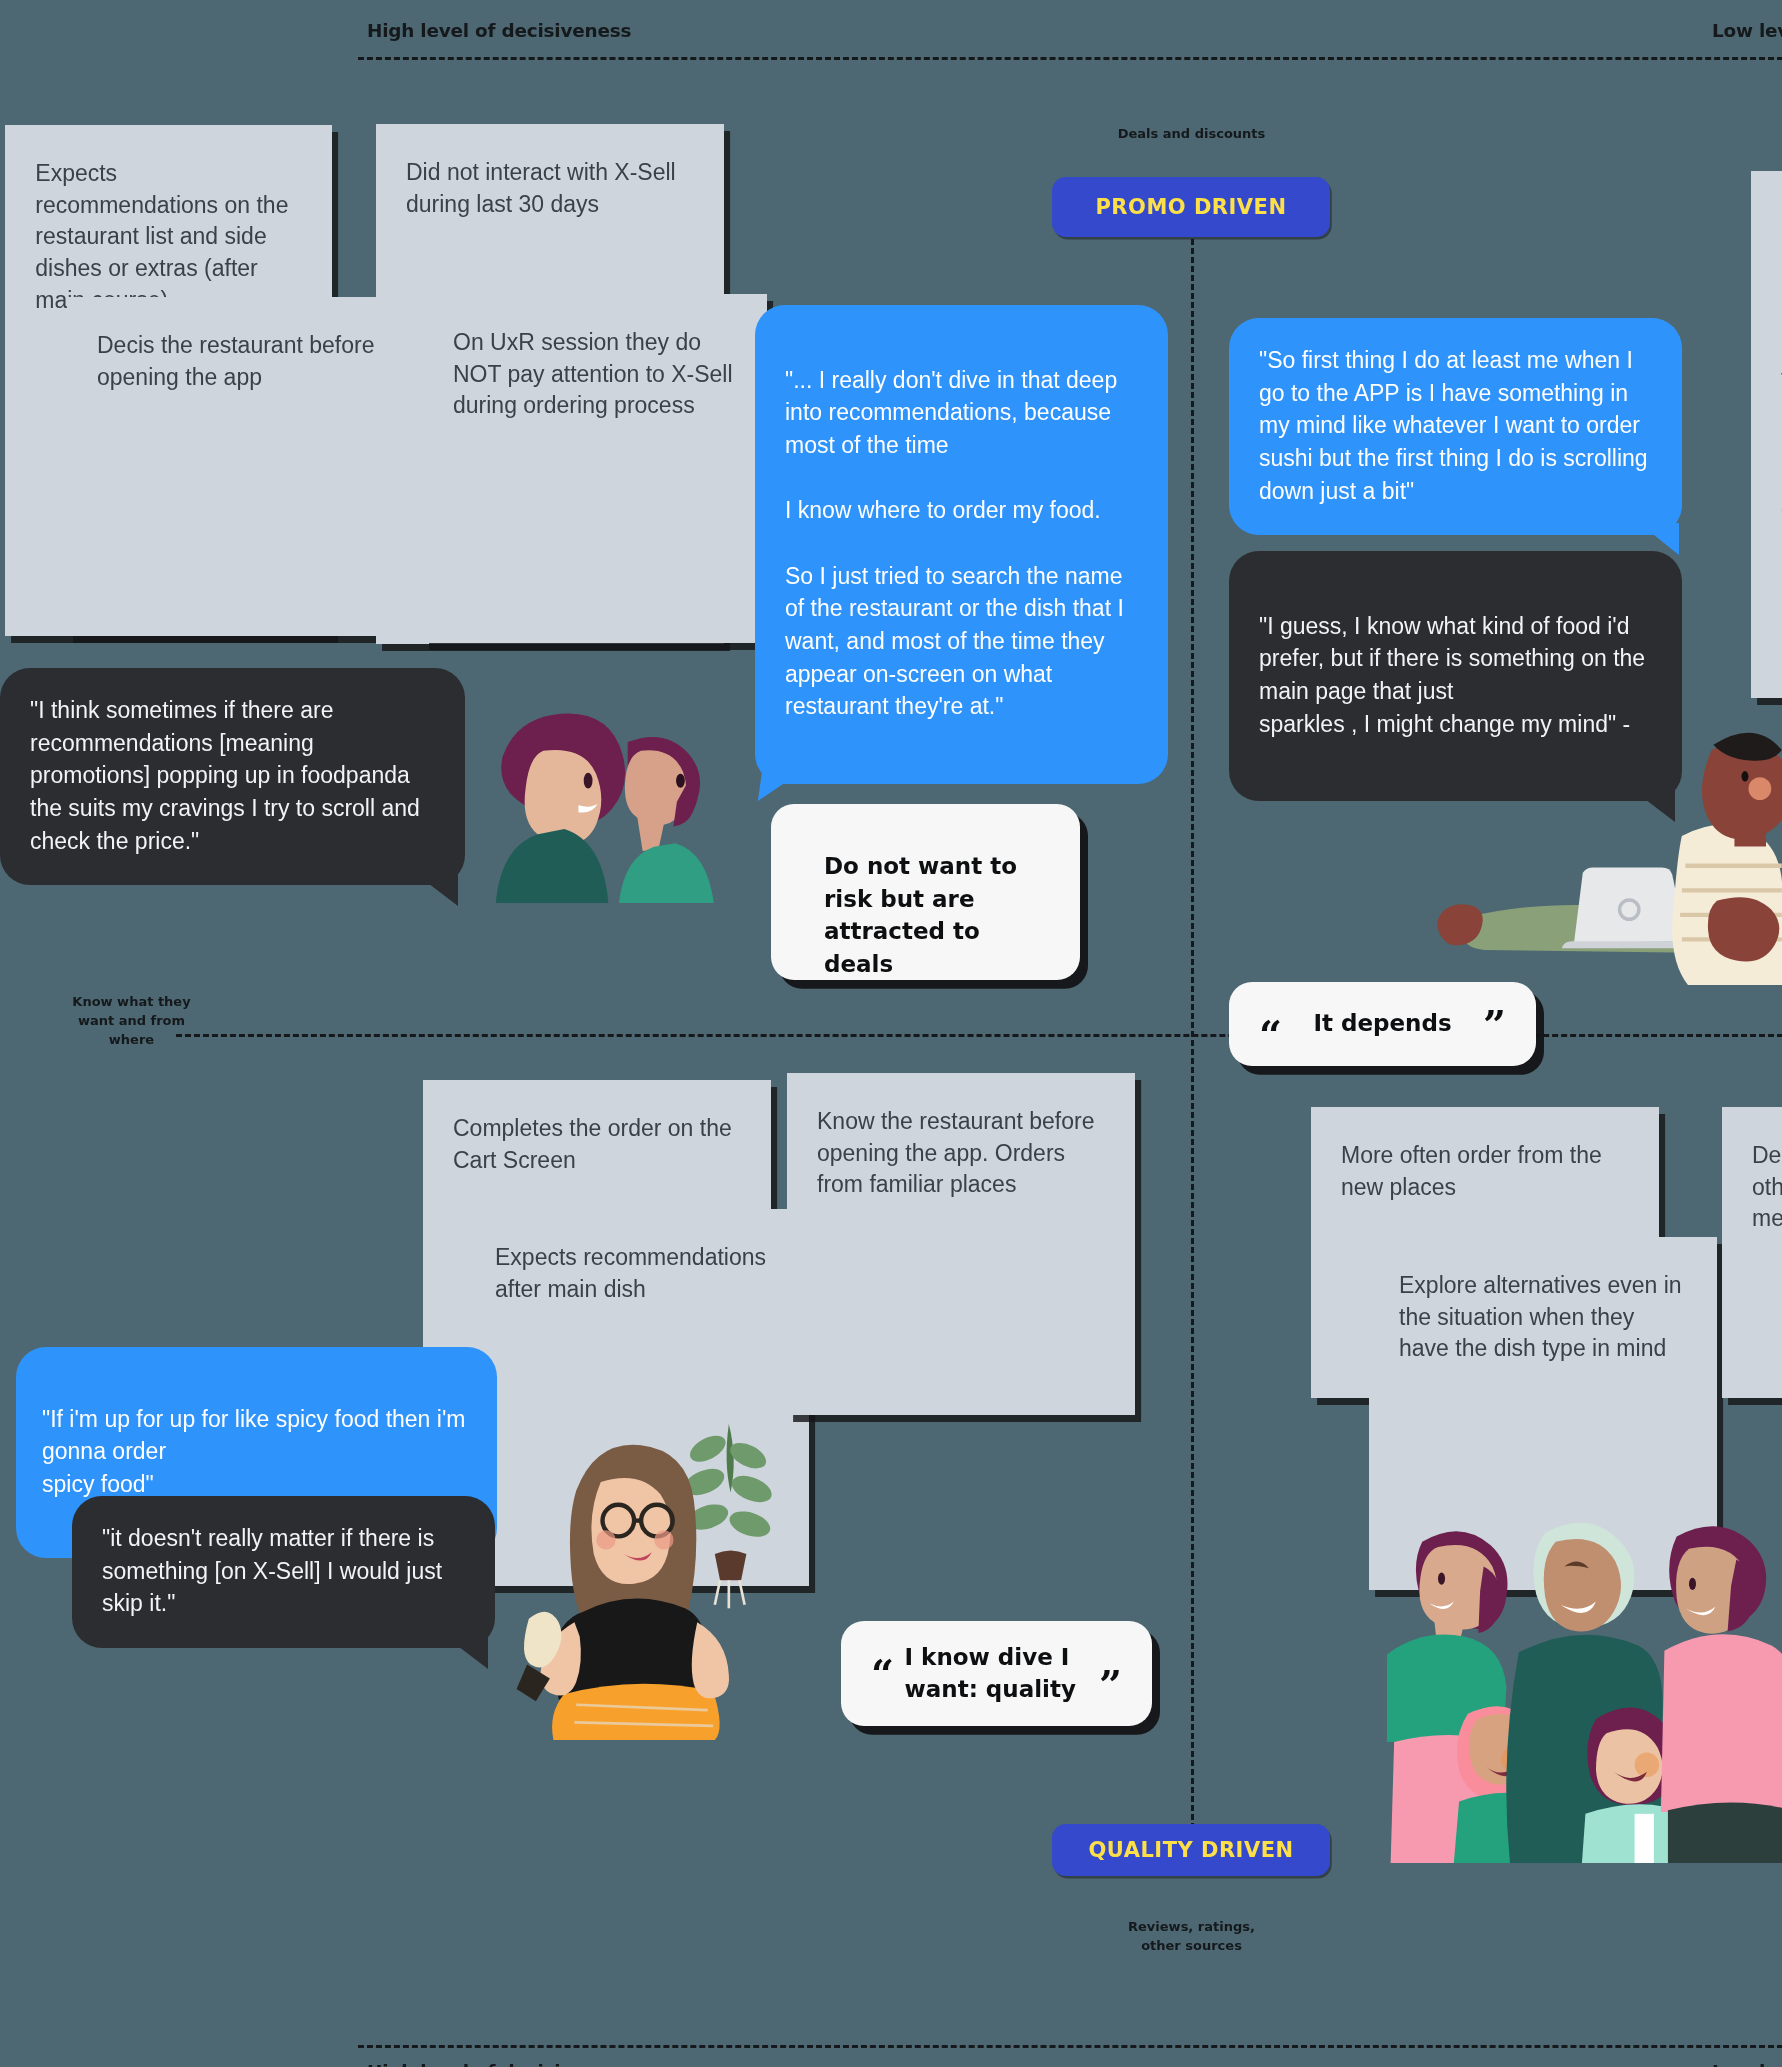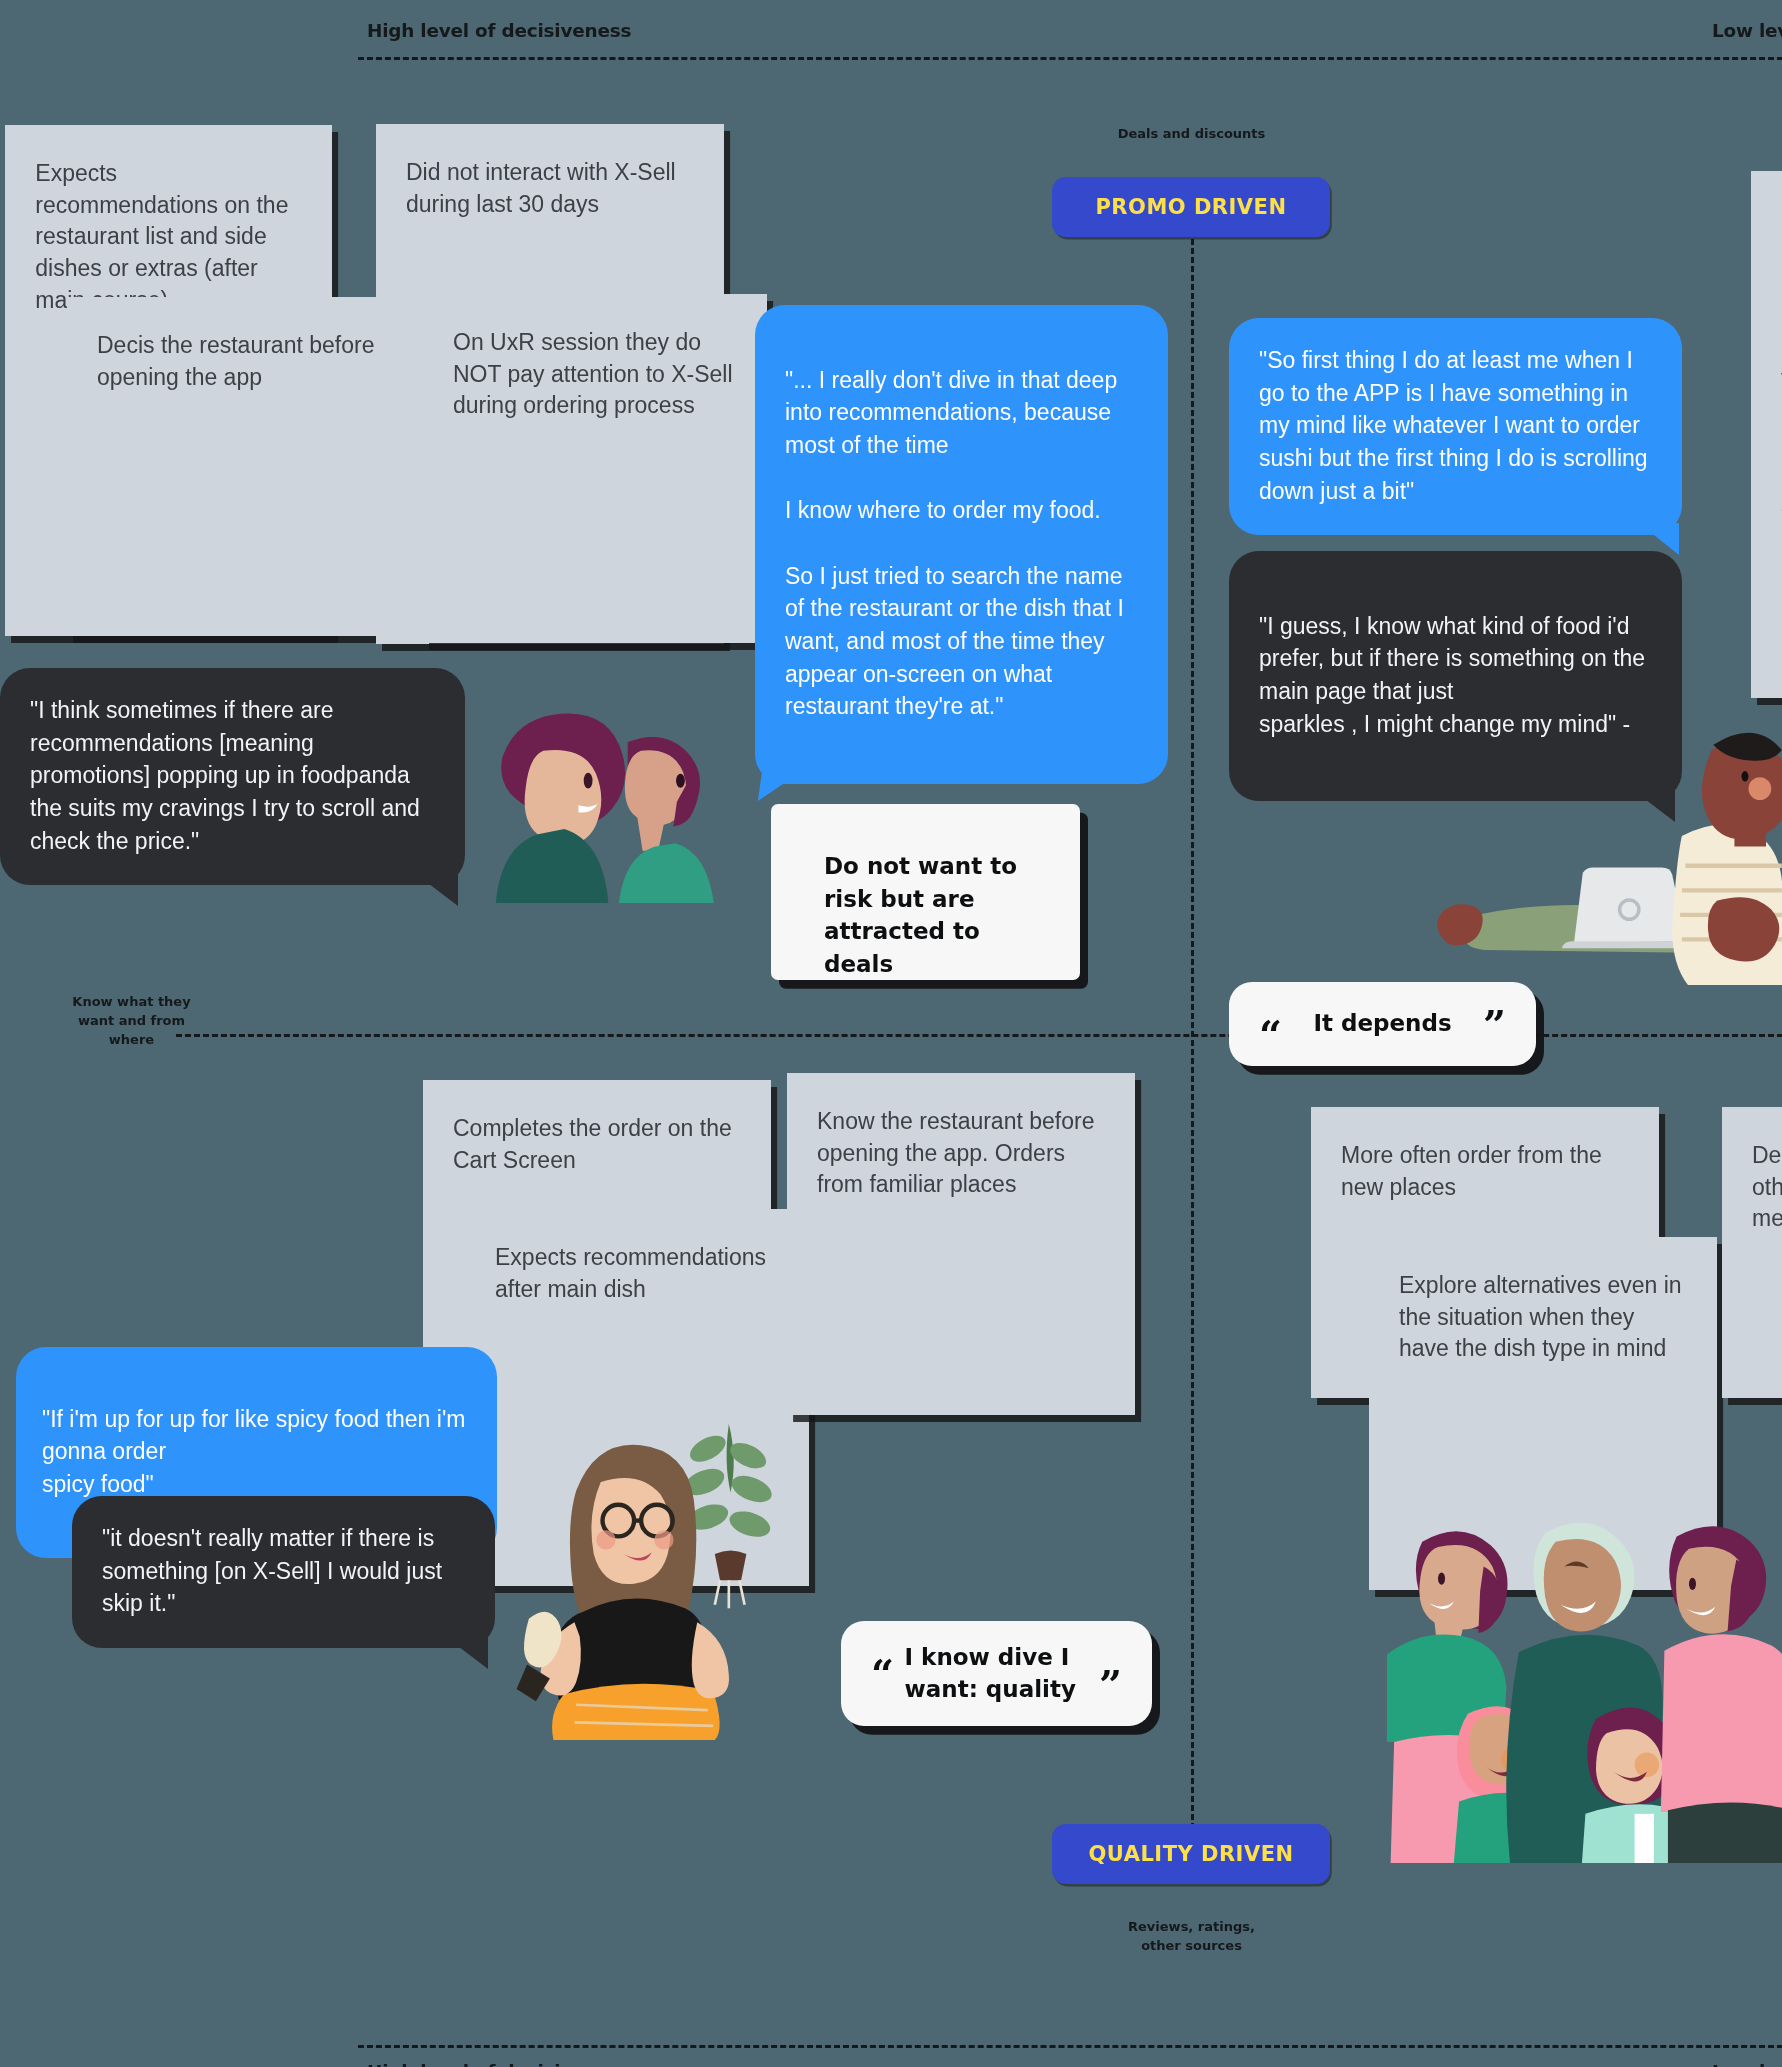--- a/index.html
+++ b/index.html
@@ -107,21 +107,20 @@
     background: #f7f7f7;
     border-radius: 23px;
     box-shadow: 8px 8.8px 0 rgba(20,20,22,.95);
     font-family: "DejaVu Sans", sans-serif;
     font-weight: 700;
     color: #0d0f11;
   }
   .hl-card.statement {
     font-size: 23px; line-height: 1.42;
     padding: 46px 35px 40px 53px;
-    border-radius: 7px;
   }
   .hl-card.quoted {
     font-size: 23px;
     display: flex; align-items: center;
     padding: 23px 30px;
   }
   .qmark {
     font-family: "DejaVu Serif", serif;
     font-size: 40px; font-weight: 700;
     color: #0d0f11; line-height: 0;
@@ -149,21 +148,21 @@
   <div class="dash-v" style="left:1191px; top:219px; height:1608px;"></div>
 
   <div class="axis-note" style="left:1086px; top:105px; width:211px;">Deals and discounts</div>
   <div class="axis-note" style="left:1086px; top:1898px; width:211px; white-space:pre-line;">Reviews, ratings,
 other sources</div>
   <div class="axis-note" style="left:35px; top:973px; width:193px; white-space:pre-line;">Know what they
 want and from
 where</div>
 
   <div class="pill" style="left:1052px; top:157px; width:278px; height:60px;">PROMO DRIVEN</div>
-  <div class="pill" style="left:1052px; top:1804px; width:278px; height:60px;">QUALITY DRIVEN</div>
+  <div class="pill" style="left:1052px; top:1804px; width:278px; height:52px;">QUALITY DRIVEN</div>
 
   <div class="card" style="left:5.3px; top:105px; width:327px; height:511px;">Expects recommendations on the restaurant list and side dishes or extras (after main course)</div>
   <div class="card" style="left:67px; top:277px; width:344px; height:339px;">Decis the restaurant before opening the app</div>
   <div class="card" style="left:376px; top:104px; width:348px; height:520px;">Did not interact with X-Sell during last 30 days</div>
   <div class="card" style="left:423px; top:274px; width:344px; height:349px;">On UxR session they do NOT pay attention to X-Sell during ordering process</div>
 
   <div class="bubble blue" style="left:755px; top:285px; width:413px; white-space:pre-line;">
     <span> "... I really don't dive in that deep into recommendations, because most of the time
 
 I know where to order my food.

